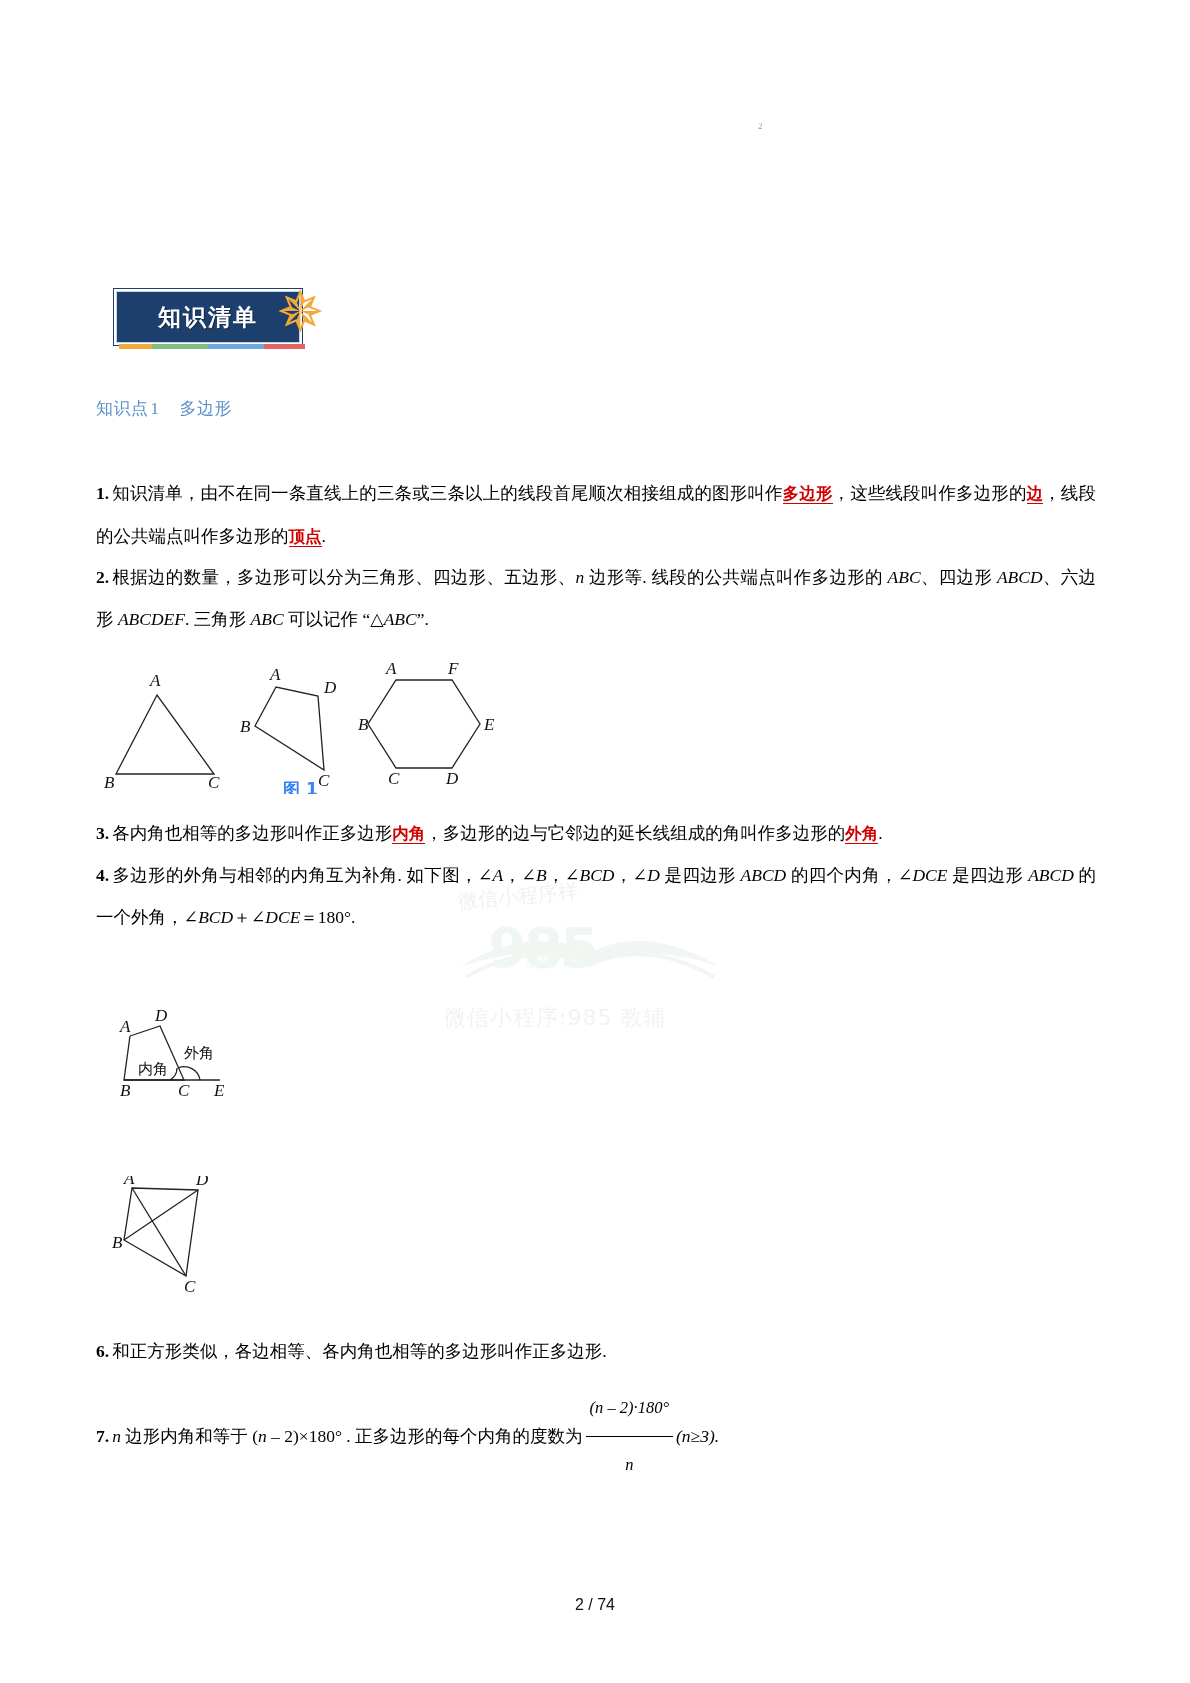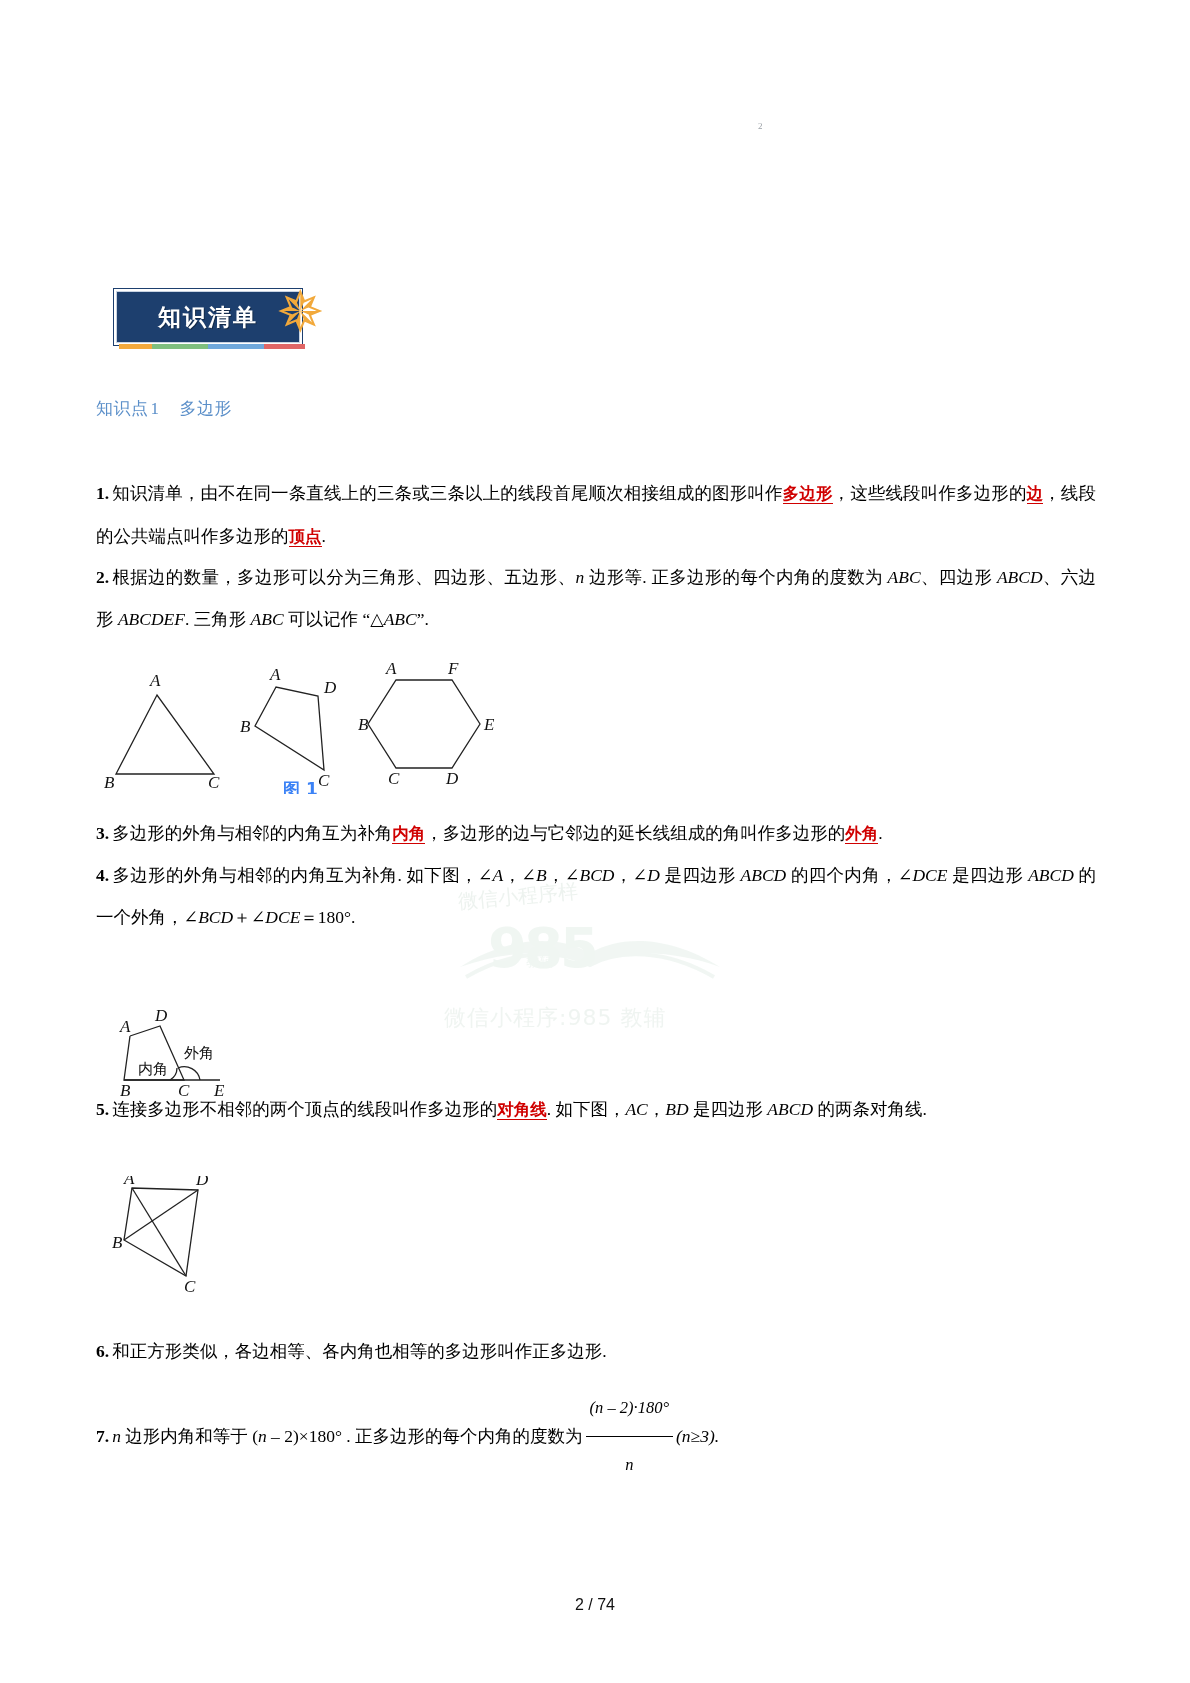--- a/index.html
+++ b/index.html
@@ -263,21 +263,21 @@
 
   <div class="kp-heading">
     <span>知识点</span><span class="kp-num">1</span><span class="kp-gap"></span><span>多边形</span>
   </div>
 
   <div class="para" style="top:472px;">
     <span class="num">1.</span><span><span>知识清单，由不在同一条直线上的三条或三条以上的线段首尾顺次相接组成的图形叫作</span><span class="hl">多边形</span><span>，这些线段叫作多边形的</span><span class="hl">边</span><span>，线段的公共端点叫作多边形的</span><span class="hl">顶点</span><span>.</span></span>
   </div>
 
   <div class="para" style="top:556px;">
-    <span class="num">2.</span><span><span>根据边的数量，多边形可以分为三角形、四边形、五边形、</span><span class="mn">n</span><span> 边形等. 正多边形的每个内角的度数为 </span><span class="mn">ABC</span><span>、四边形 </span><span class="mn">ABCD</span><span>、六边形 </span><span class="mn">ABCDEF</span><span>. 三角形 </span><span class="mn">ABC</span><span> 可以记作 “△</span><span class="mn">ABC</span><span>”.</span></span>
+    <span class="num">2.</span><span><span>根据边的数量，多边形可以分为三角形、四边形、五边形、</span><span class="mn">n</span><span> 边形等. 线段的公共端点叫作多边形的 </span><span class="mn">ABC</span><span>、四边形 </span><span class="mn">ABCD</span><span>、六边形 </span><span class="mn">ABCDEF</span><span>. 三角形 </span><span class="mn">ABC</span><span> 可以记作 “△</span><span class="mn">ABC</span><span>”.</span></span>
   </div>
 
   <div class="figure" style="left:100px; top:660px;">
     <svg width="440" height="130" viewBox="0 0 440 130" xmlns="http://www.w3.org/2000/svg">
 
       <polygon points="57,35 16,114 114,114"></polygon>
       <text x="50" y="26">A</text>
       <text x="4" y="128">B</text>
       <text x="108" y="128">C</text>
 
@@ -292,21 +292,21 @@
       <text x="258" y="70">B</text>
       <text x="288" y="124">C</text>
       <text x="346" y="124">D</text>
       <text x="384" y="70">E</text>
       <text x="348" y="14">F</text>
     </svg>
   </div>
   <div class="fig-caption" style="left:283px; top:778px; overflow:hidden; height:16px;">图 1</div>
 
   <div class="para" style="top:812px;">
-    <span class="num">3.</span><span><span>多边形的外角与相邻的内角互为补角</span><span class="hl">内角</span><span>，多边形的边与它邻边的延长线组成的角叫作多边形的</span><span class="hl">外角</span><span>.</span></span>
+    <span class="num">3.</span><span><span>各内角也相等的多边形叫作正多边形</span><span class="hl">内角</span><span>，多边形的边与它邻边的延长线组成的角叫作多边形的</span><span class="hl">外角</span><span>.</span></span>
   </div>
 
   <div class="para" style="top:854px;">
     <span class="num">4.</span><span><span>多边形的外角与相邻的内角互为补角. 如下图，∠</span><span class="mn">A</span><span>，∠</span><span class="mn">B</span><span>，∠</span><span class="mn">BCD</span><span>，∠</span><span class="mn">D</span><span> 是四边形 </span><span class="mn">ABCD</span><span> 的四个内角，∠</span><span class="mn">DCE</span><span> 是四边形 </span><span class="mn">ABCD</span><span> 的一个外角，∠</span><span class="mn">BCD</span><span>＋∠</span><span class="mn">DCE</span><span>＝180°.</span></span>
   </div>
 
   <div class="watermark">
     <div class="wm-text-top">微信小程序样</div>
     <svg class="wm-book" viewBox="0 0 280 60" xmlns="http://www.w3.org/2000/svg">
       <path d="M10,40 C60,8 110,8 140,26 C170,8 220,8 270,40 C220,22 170,22 140,40 C110,22 60,22 10,40 Z" fill="#e6f0ea"></path>
@@ -330,23 +330,20 @@
       <text x="12" y="24">A</text>
       <text x="12" y="88">B</text>
       <text x="70" y="88">C</text>
       <text x="47" y="13">D</text>
       <text x="106" y="88">E</text>
       <text class="cn" x="30" y="66">内角</text>
       <text class="cn" x="76" y="50">外角</text>
     </svg>
   </div>
 
-  <div class="para" style="top:1088px;">
-    <span class="num">5.</span><span><span>连接多边形不相邻的两个顶点的线段叫作多边形的</span><span class="hl">对角线</span><span>. 如下图，</span><span class="mn">AC</span><span>，</span><span class="mn">BD</span><span> 是四边形 </span><span class="mn">ABCD</span><span> 的两条对角线.</span></span>
-  </div>
 
   <div class="figure" style="left:112px; top:1176px;">
     <svg width="170" height="120" viewBox="0 0 170 120" xmlns="http://www.w3.org/2000/svg">
       <polygon points="20,12 86,14 74,100 12,64"></polygon>
       <line x1="20" y1="12" x2="74" y2="100"></line>
       <line x1="12" y1="64" x2="86" y2="14"></line>
       <text x="12" y="8">A</text>
       <text x="0" y="72">B</text>
       <text x="72" y="116">C</text>
       <text x="84" y="9">D</text>

